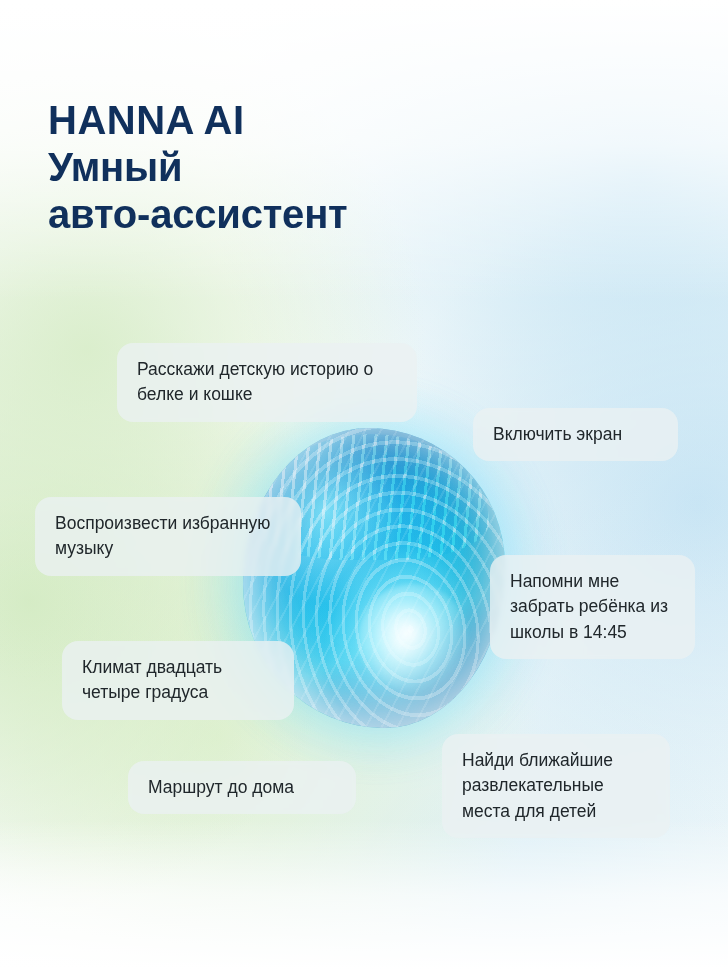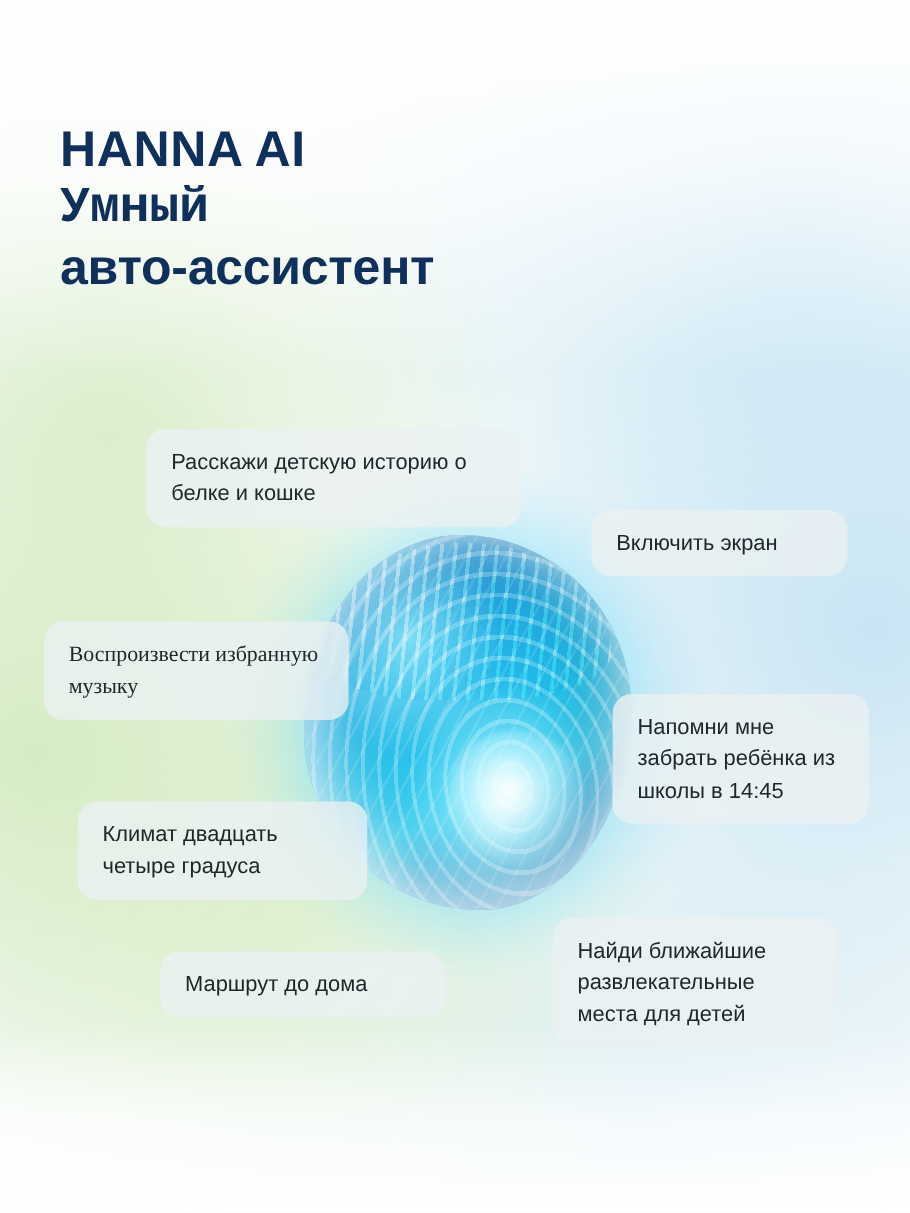--- a/index.html
+++ b/index.html
@@ -40,21 +40,21 @@
     position: absolute;
     left: 48px; top: 70px;
     width: 600px;
     color: #10305c;
     font-size: 40px;
     font-weight: 700;
     line-height: 1.18;
     letter-spacing: -0.2px;
   }
   .headline .line1 { display:block; letter-spacing: 0.5px; }
-  .headline .line2 { display:block;font-family:Liberation Mono, monospace; }
+  .headline .line2 { display:block; }
   .headline .line3 { display:block; }
 
   
   .orb-wrap {
     position: absolute;
     left: 243px; top: 428px;
     width: 262px; height: 300px;
   }
   .orb-glow {
     position: absolute; left: -60px; top: -55px;
@@ -123,21 +123,21 @@
     border-radius: 16px;
     background: rgba(235,241,242,0.78);
     color: #20272b;
     font-size: 17.5px;
     line-height: 1.45;
     padding: 14px 20px;
     backdrop-filter: blur(2px);
   }
   .b1 { left: 105px; top: 343px; width: 300px; margin-left: 12px; }
   .b2 { left: 462px; top: 408px; width: 205px; margin-left: 11px; }
-  .b3 { left: 35px; top: 497px; width: 244px; font-family: Liberation Serif, serif; }
+  .b3 { left: 35px; top: 497px; width: 266px; }
   .b4 { left: 490px; top: 555px; width: 205px; }
   .b5 { left: 62px; top: 641px; width: 232px; }
   .b6 { left: 128px; top: 761px; width: 228px; }
   .b7 { left: 442px; top: 734px; width: 228px; }
 </style>
 </head>
 <body>
 
 <div id="poster">
 

